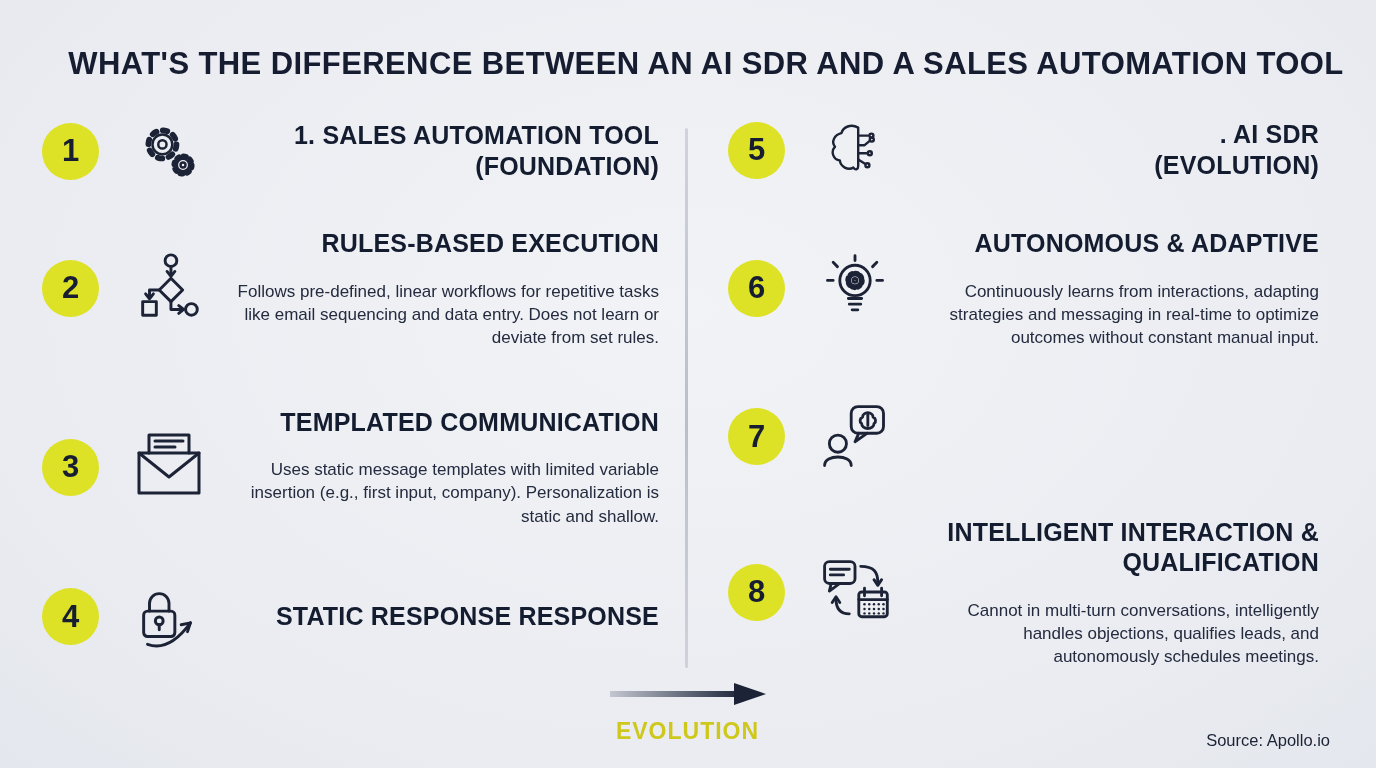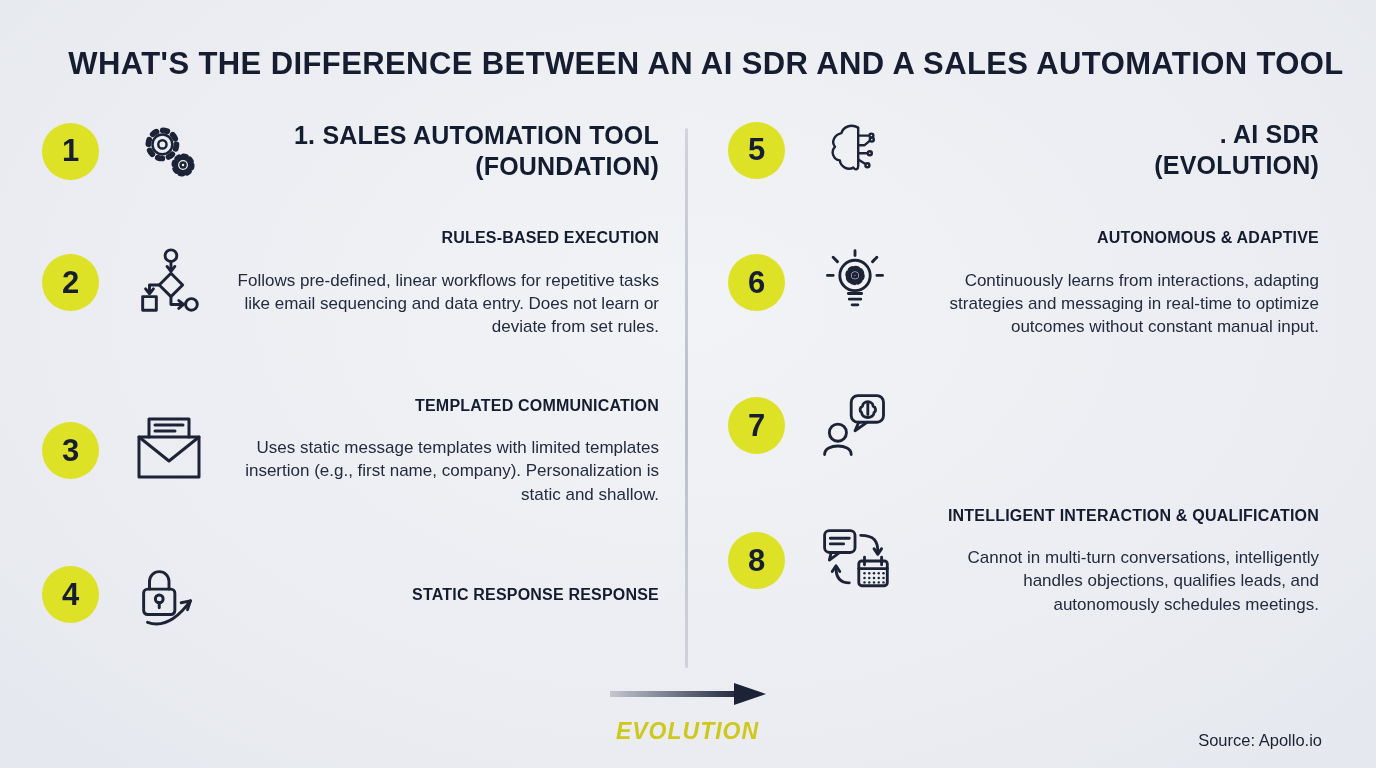--- a/index.html
+++ b/index.html
@@ -58,21 +58,21 @@
   .col-right .text { max-width: 402px; }
 
   .header-title {
     font-size: 25px;
     font-weight: bold;
     line-height: 1.26;
     color: #141c30;
     letter-spacing: 0.2px;
   }
   .item-title {
-    font-size: 16px;
+    font-size: 25px;
     font-weight: bold;
     color: #141c30;
     letter-spacing: 0.2px;
     line-height: 1.22;
   }
   .item-desc {
     margin-top: 21px;
     font-size: 17px;
     line-height: 1.36;
     color: #242b3f;
@@ -92,26 +92,25 @@
     width: 175px;
     text-align: center;
   }
   .evolution-label {
     display: block;
     margin-top: 6px;
     font-size: 23px;
     font-weight: bold;
     letter-spacing: 1px;
     color: #cfc81c;
-    font-style: italic;
   }
 
   .source {
     position: absolute;
-    right: 54px; bottom: 18px;
+    right: 46px; bottom: 18px;
     font-size: 16.5px;
     color: #1b2234;
   }
 
   svg.icon { stroke: #1d2336; fill: none; stroke-width: 3; stroke-linecap: round; stroke-linejoin: round; }
 </style>
 </head>
 <body>
 
 <div class="page">
@@ -168,21 +167,21 @@
         <svg class="icon" width="80" height="80" viewBox="0 0 80 80">
           <path d="M20 26 V8 H60 V26"></path>
           <path d="M26 14 H54"></path>
           <path d="M26 20 H46"></path>
           <rect x="10" y="26" width="60" height="40"></rect>
           <path d="M10 26 L40 50 L70 26"></path>
         </svg>
       </div>
       <div class="text">
         <div class="item-title">TEMPLATED COMMUNICATION</div>
-        <div class="item-desc">Uses static message templates with limited templates insertion (e.g., first name, company). Personalization is static and shallow.</div>
+        <div class="item-desc">Uses static message templates with limited variable insertion (e.g., first input, company). Personalization is static and shallow.</div>
       </div>
     </div>
 
     <div class="item item-4">
       <div class="num">4</div>
       <div class="icon-box">
         <svg class="icon" width="78" height="78" viewBox="0 0 80 80">
           <path d="M20 34 V26 a10 10 0 0 1 20 0 V34"></path>
           <rect x="14" y="34" width="32" height="26" rx="4"></rect>
           <circle cx="30" cy="44" r="4"></circle>

